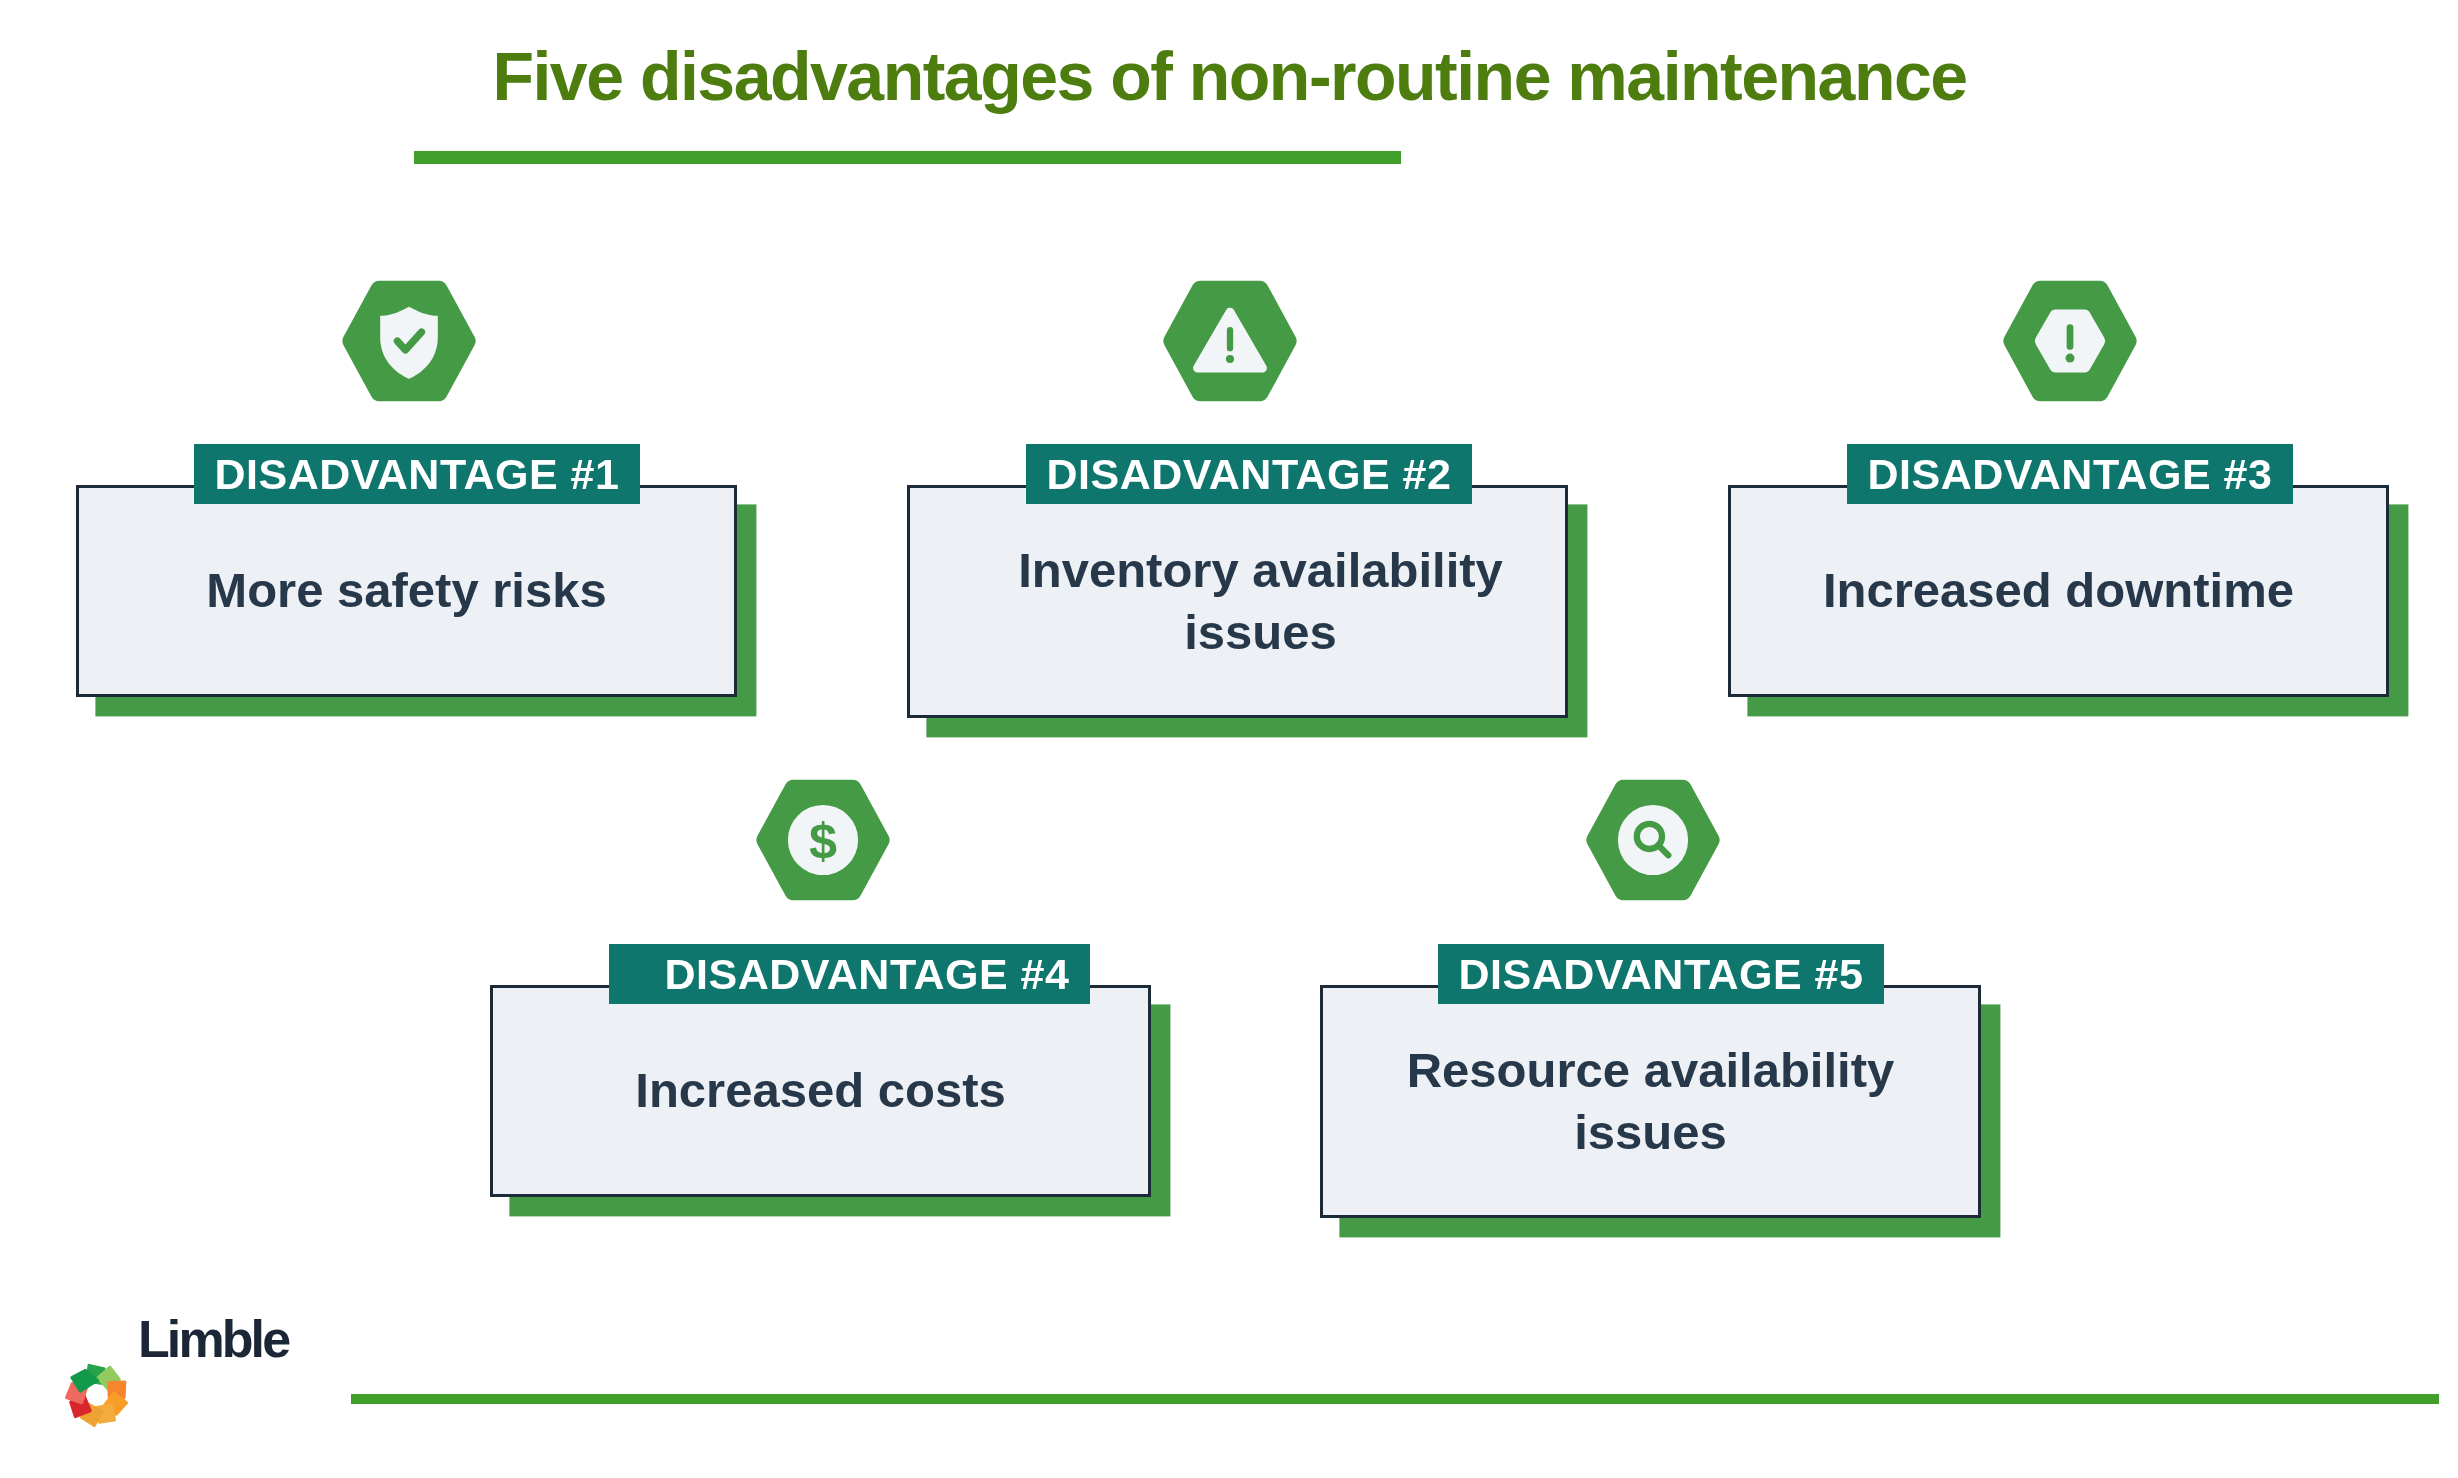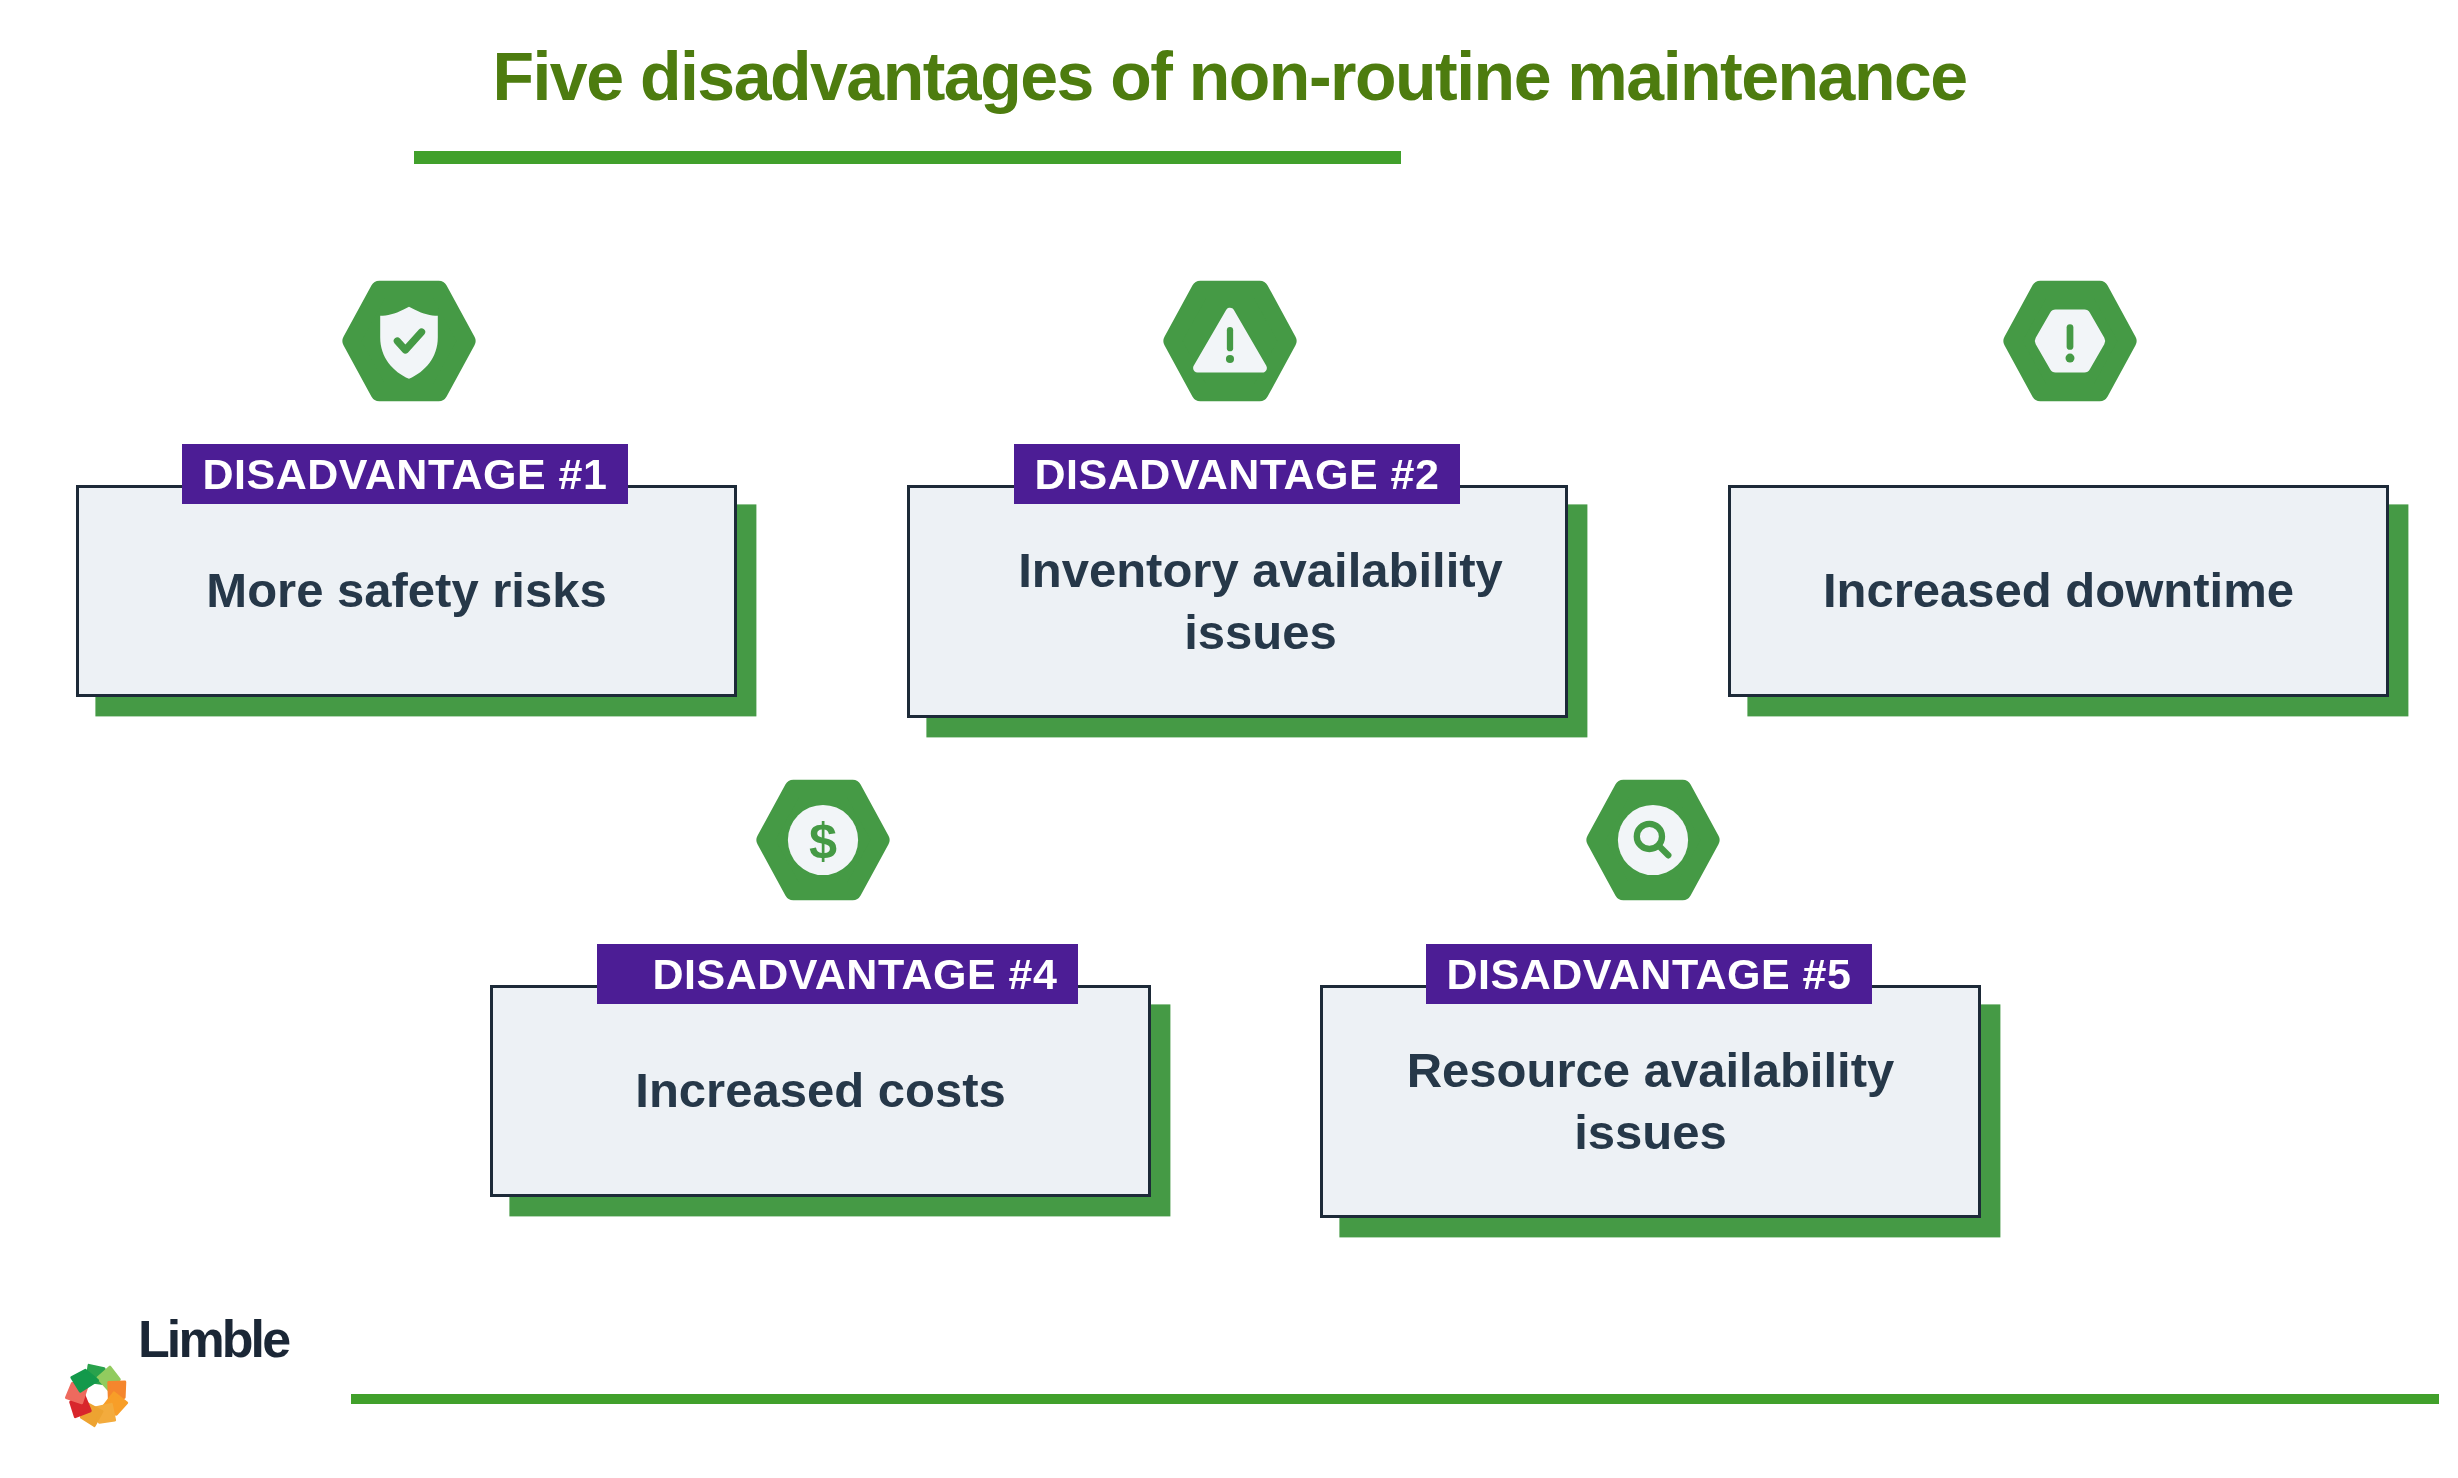--- a/index.html
+++ b/index.html
@@ -16,23 +16,24 @@
     font-size:68px;font-weight:800;letter-spacing:-1.5px;
     color:#4d7c0f;
   }
   .title-underline{
     position:absolute;left:414px;top:151px;
     width:987px;height:12.6px;background:#41a02b;
   }
   .hex-icon{position:absolute;width:146px;height:144px;}
   .band{
     position:absolute;height:60px;width:446px;
-    background:#4c1d95;
+    background:#0f766e;
     display:flex;align-items:center;justify-content:center;
     z-index:3;
+    margin-left:12px;
   }
   .band span{
     color:#ffffff;font-size:43px;font-weight:700;letter-spacing:0.5px;
     white-space:nowrap;
   }
   .card{
     position:absolute;width:661px;
     background:#edf1f5;
     border:3.9px solid #1d2a38;
     box-sizing:border-box;
@@ -104,20 +105,23 @@
     <div class="body-text">More safety risks</div>
   </div>
 
   <div class="band" style="left:1014px;top:444px;">
     <span>DISADVANTAGE #2</span>
   </div>
   <div class="card" style="left:907px;top:485px;height:233px;padding-left:46px;">
     <div class="body-text">Inventory availability issues</div>
   </div>
 
+  <div class="band" style="left:1835px;top:444px;">
+    <span>DISADVANTAGE #3</span>
+  </div>
   <div class="card" style="left:1728px;top:485px;height:212px;">
     <div class="body-text">Increased downtime</div>
   </div>
 
   <div class="band" style="left:597px;top:944px;padding-left:35px;">
     <span>DISADVANTAGE #4</span>
   </div>
   <div class="card" style="left:490px;top:985px;height:212px;">
     <div class="body-text">Increased costs</div>
   </div>

